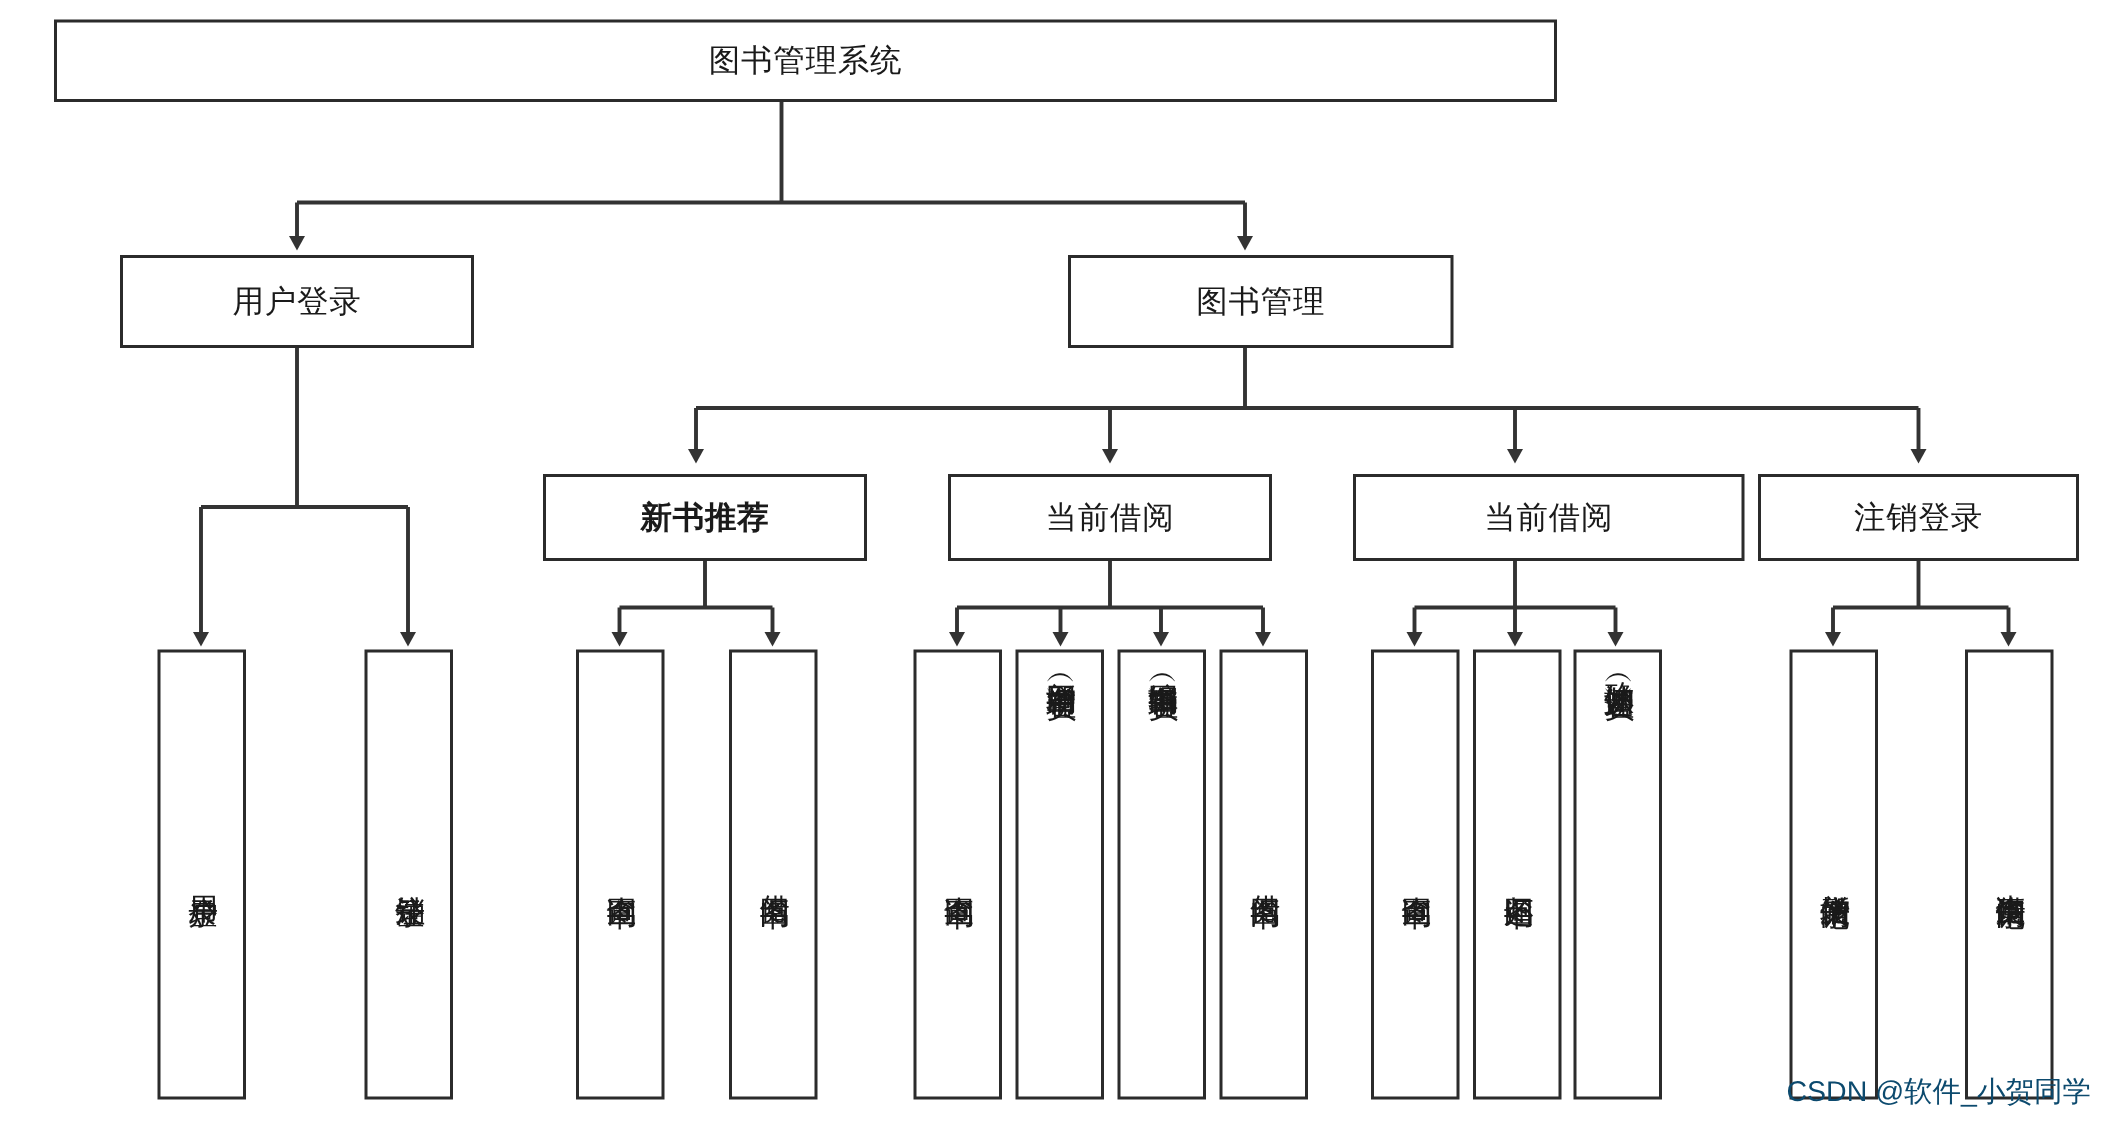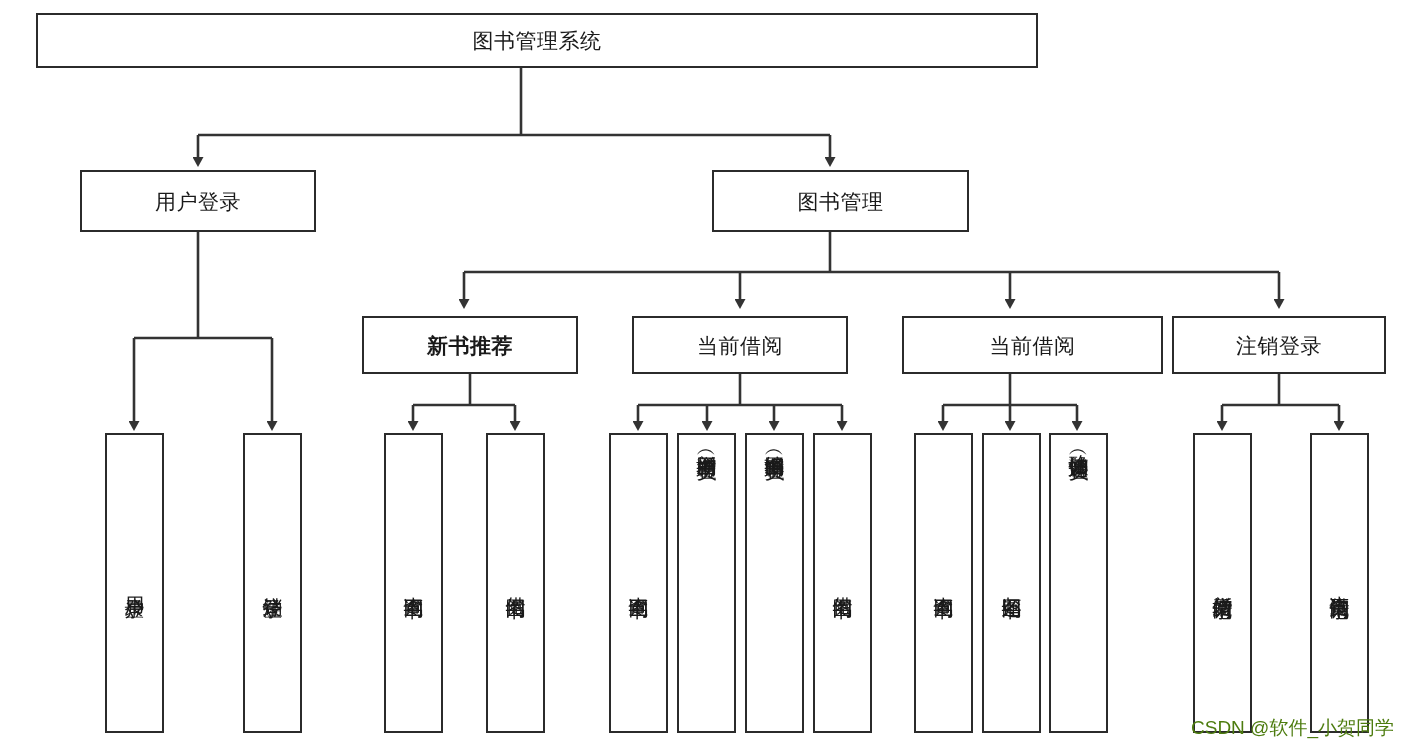--- a/index.html
+++ b/index.html
@@ -62,21 +62,21 @@
     align-items: center;
   }
   .node.v.top .label {
     margin-top: 4px;
   }
   .watermark {
     position: absolute;
     left: 1191px;
     top: 715px;
     font-size: 19px;
-    color: #4d7c0f;
+    color: #0c4a6e;
     white-space: nowrap;
     z-index: 5;
     font-family: "Liberation Sans", "DejaVu Sans", sans-serif;
   }
 </style>
 </head>
 <body>
 
 <div id="canvas">
 

